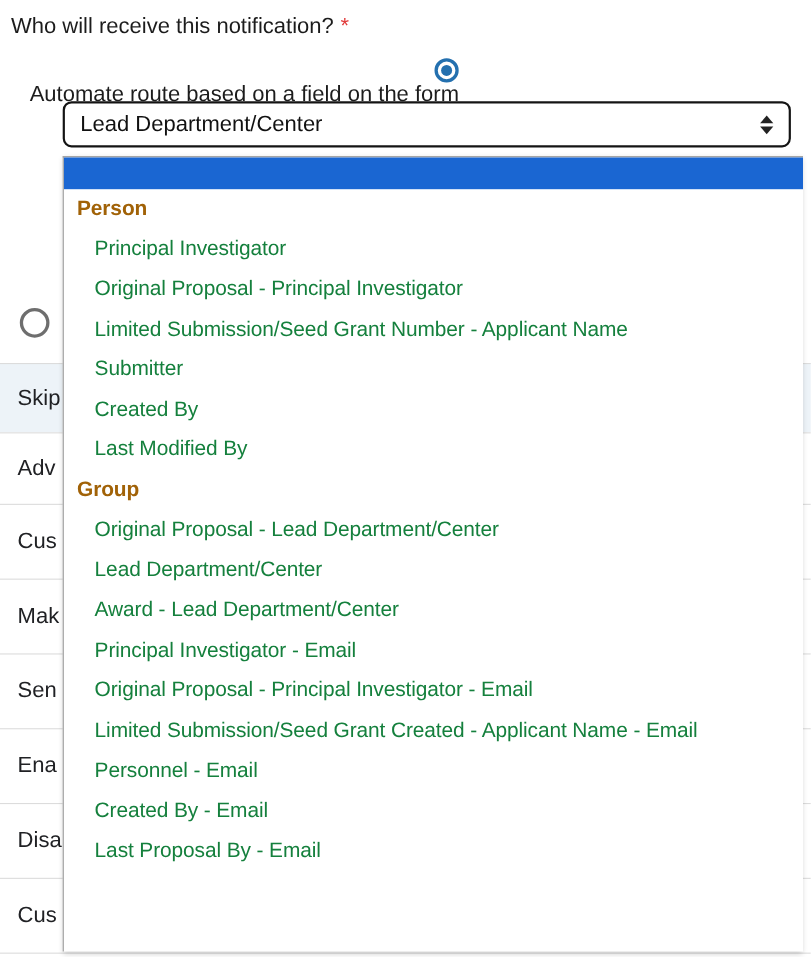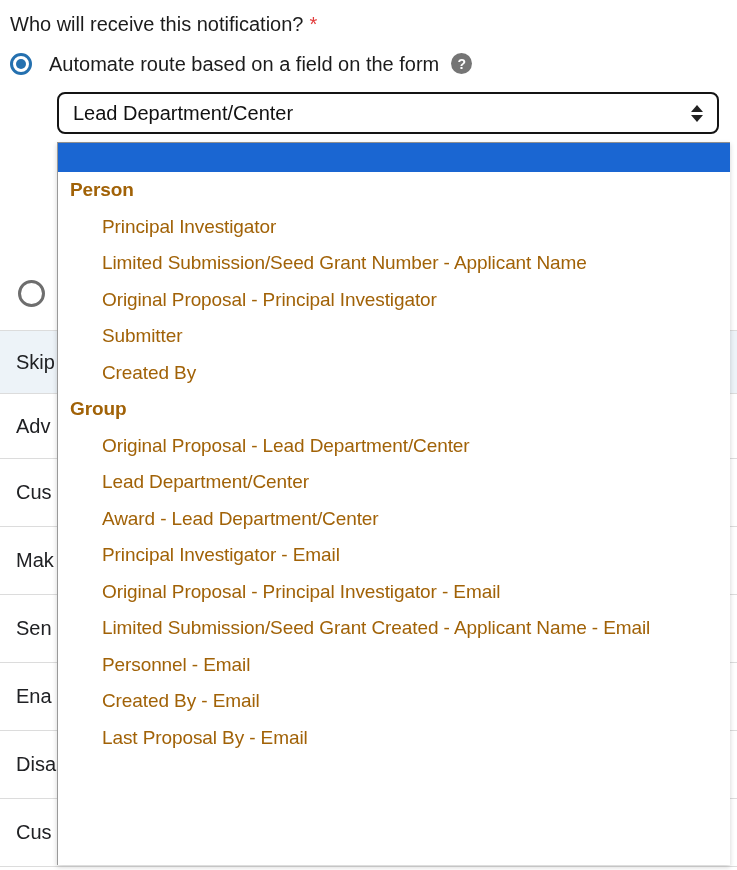--- a/index.html
+++ b/index.html
@@ -14,21 +14,21 @@
   .stage { position: absolute; inset: 0; }
 
   
   .question {
     position: absolute; left: 10px; top: 12px;
     font-size: 20px; line-height: 24px; color: #1c1c1c;
   }
   .req { color: #e23b3b; margin-left: 6px; }
 
   
-  .radio-row { position: absolute; left: 10px; top: 53px; height: 26px; display: flex; align-items: flex-start; }
+  .radio-row { position: absolute; left: 10px; top: 53px; height: 26px; display: flex; align-items: flex-end; flex-direction: column; }
   .radio-outer {
     width: 22px; height: 22px; border-radius: 50%;
     border: 3px solid var(--radio-blue);
     display: flex; align-items: center; justify-content: center;
     background: #fff; flex: none;
   }
   .radio-dot { width: 10px; height: 10px; border-radius: 50%; background: var(--radio-blue); }
   .radio-label { margin-left: 17px; font-size: 20px; color: #1c1c1c; white-space: nowrap; }
   .help-badge {
     margin-left: 12px; width: 21px; height: 21px; border-radius: 50%;
@@ -72,21 +72,21 @@
     overflow: hidden;
   }
   .opt-blank { height: 29px; background: var(--accent-blue); }
   .dd-head {
     height: 36.5px; display: flex; align-items: center;
     padding-left: 12px; font-size: 19px; font-weight: 700; color: #a16207;
     letter-spacing: -0.1px; white-space: nowrap;
   }
   .dd-item {
     height: 36.5px; display: flex; align-items: center;
-    padding-left: 44px; font-size: 19px; font-weight: 400; color: #a16207;
+    padding-left: 28px; font-size: 19px; font-weight: 400; color: #15803d;
     letter-spacing: -0.1px; white-space: nowrap;
   }
 </style>
 </head>
 <body>
 
 <div class="stage">
 
   <div class="question">
     <span>Who will receive this notification?</span><span class="req">*</span>
@@ -120,24 +120,25 @@
       <div class="bg-row" style="height: 68px;">Disa</div>
       <div class="bg-row" style="height: 68px;">Cus</div>
       <div class="bg-end"></div>
     </div>
 
   <div class="dropdown">
     <div class="opt-blank"></div>
     <div id="dd-list">
         <div class="dd-head">Person</div>
         <div class="dd-item">Principal Investigator</div>
+        <div class="dd-item">Original Proposal - Principal Investigator</div>
         <div class="dd-item">Limited Submission/Seed Grant Number - Applicant Name</div>
-        <div class="dd-item">Original Proposal - Principal Investigator</div>
         <div class="dd-item">Submitter</div>
         <div class="dd-item">Created By</div>
+        <div class="dd-item">Last Modified By</div>
         <div class="dd-head">Group</div>
         <div class="dd-item">Original Proposal - Lead Department/Center</div>
         <div class="dd-item">Lead Department/Center</div>
         <div class="dd-item">Award - Lead Department/Center</div>
         <div class="dd-item">Principal Investigator - Email</div>
         <div class="dd-item">Original Proposal - Principal Investigator - Email</div>
         <div class="dd-item">Limited Submission/Seed Grant Created - Applicant Name - Email</div>
         <div class="dd-item">Personnel - Email</div>
         <div class="dd-item">Created By - Email</div>
         <div class="dd-item">Last Proposal By - Email</div>

